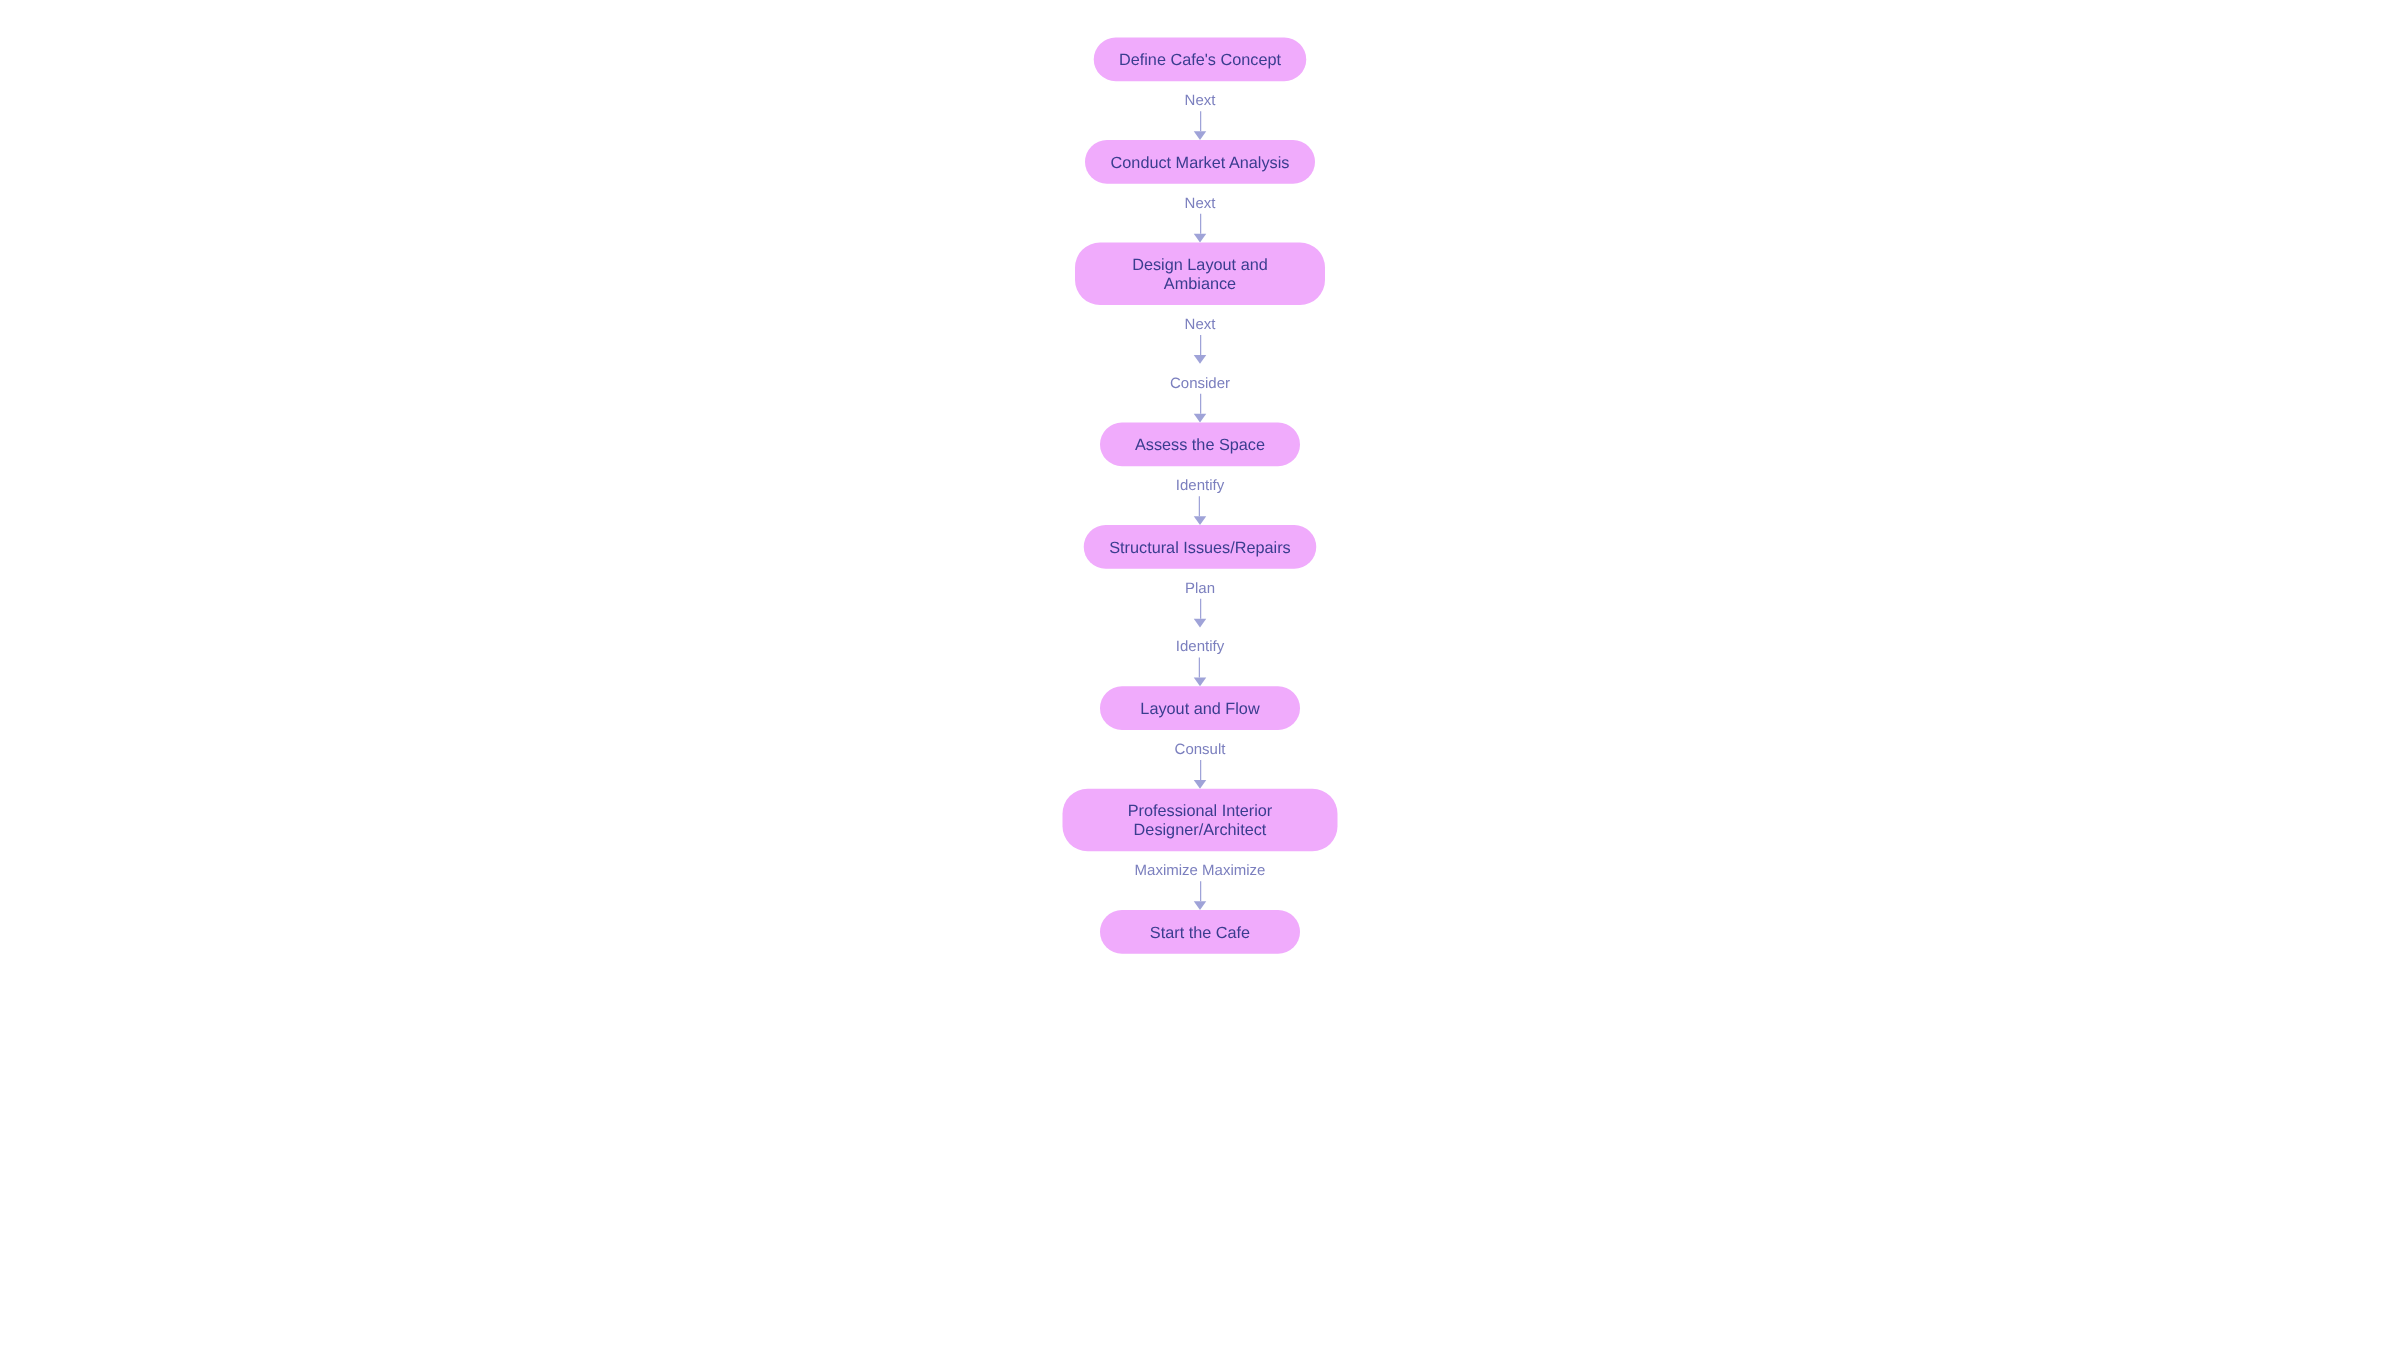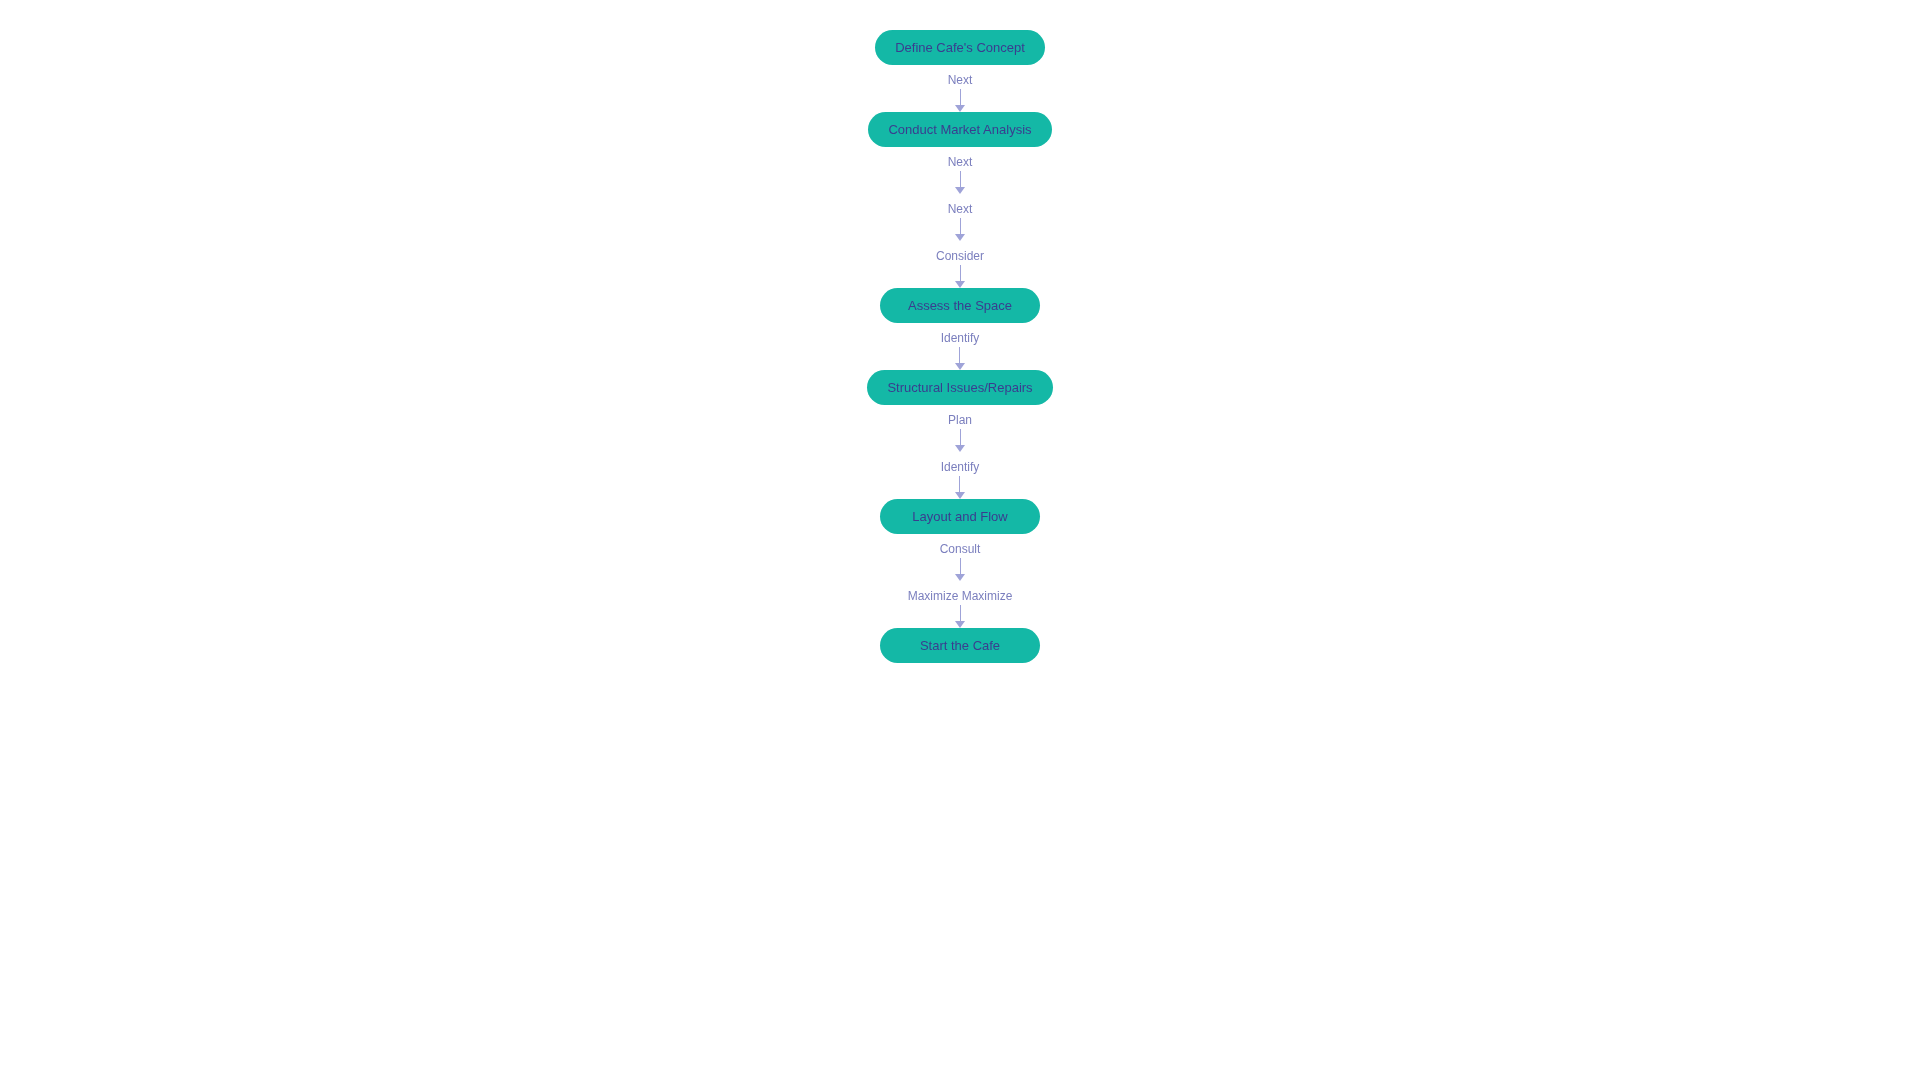--- a/index.html
+++ b/index.html
@@ -21,21 +21,21 @@
 
     .flowchart-container {
       display: flex;
       flex-direction: column;
       align-items: center;
       width: 300px;
       margin-top: 10px;
     }
 
     .node {
-      background: #14b8a6;
+      background: #f0abfc;
       border-radius: 20px;
       padding: 10px 20px;
       text-align: center;
       color: #3a3d8f;
       font-size: 13px;
       font-weight: 500;
       min-width: 160px;
       max-width: 200px;
       cursor: pointer;
       border: none;
@@ -93,20 +93,23 @@
   <div class="node">
     <span>Conduct Market Analysis</span>
   </div>
 
   <div class="connector">
     <span class="connector-label">Next</span>
     <div class="arrow-line"></div>
     <div class="arrow-head"></div>
   </div>
 
+  <div class="node">
+    <span>Design Layout and Ambiance</span>
+  </div>
 
   <div class="connector">
     <span class="connector-label">Next</span>
     <div class="arrow-line"></div>
     <div class="arrow-head"></div>
   </div>
 
 
   <div class="connector">
     <span class="connector-label">Consider</span>
@@ -144,20 +147,23 @@
   <div class="node">
     <span>Layout and Flow</span>
   </div>
 
   <div class="connector">
     <span class="connector-label">Consult</span>
     <div class="arrow-line"></div>
     <div class="arrow-head"></div>
   </div>
 
+  <div class="node" style="max-width:220px;">
+    <span>Professional Interior Designer/Architect</span>
+  </div>
 
   <div class="connector">
     <span class="connector-label">Maximize Maximize</span>
     <div class="arrow-line"></div>
     <div class="arrow-head"></div>
   </div>
 
   <div class="node">
     <span>Start the Cafe</span>
   </div>

